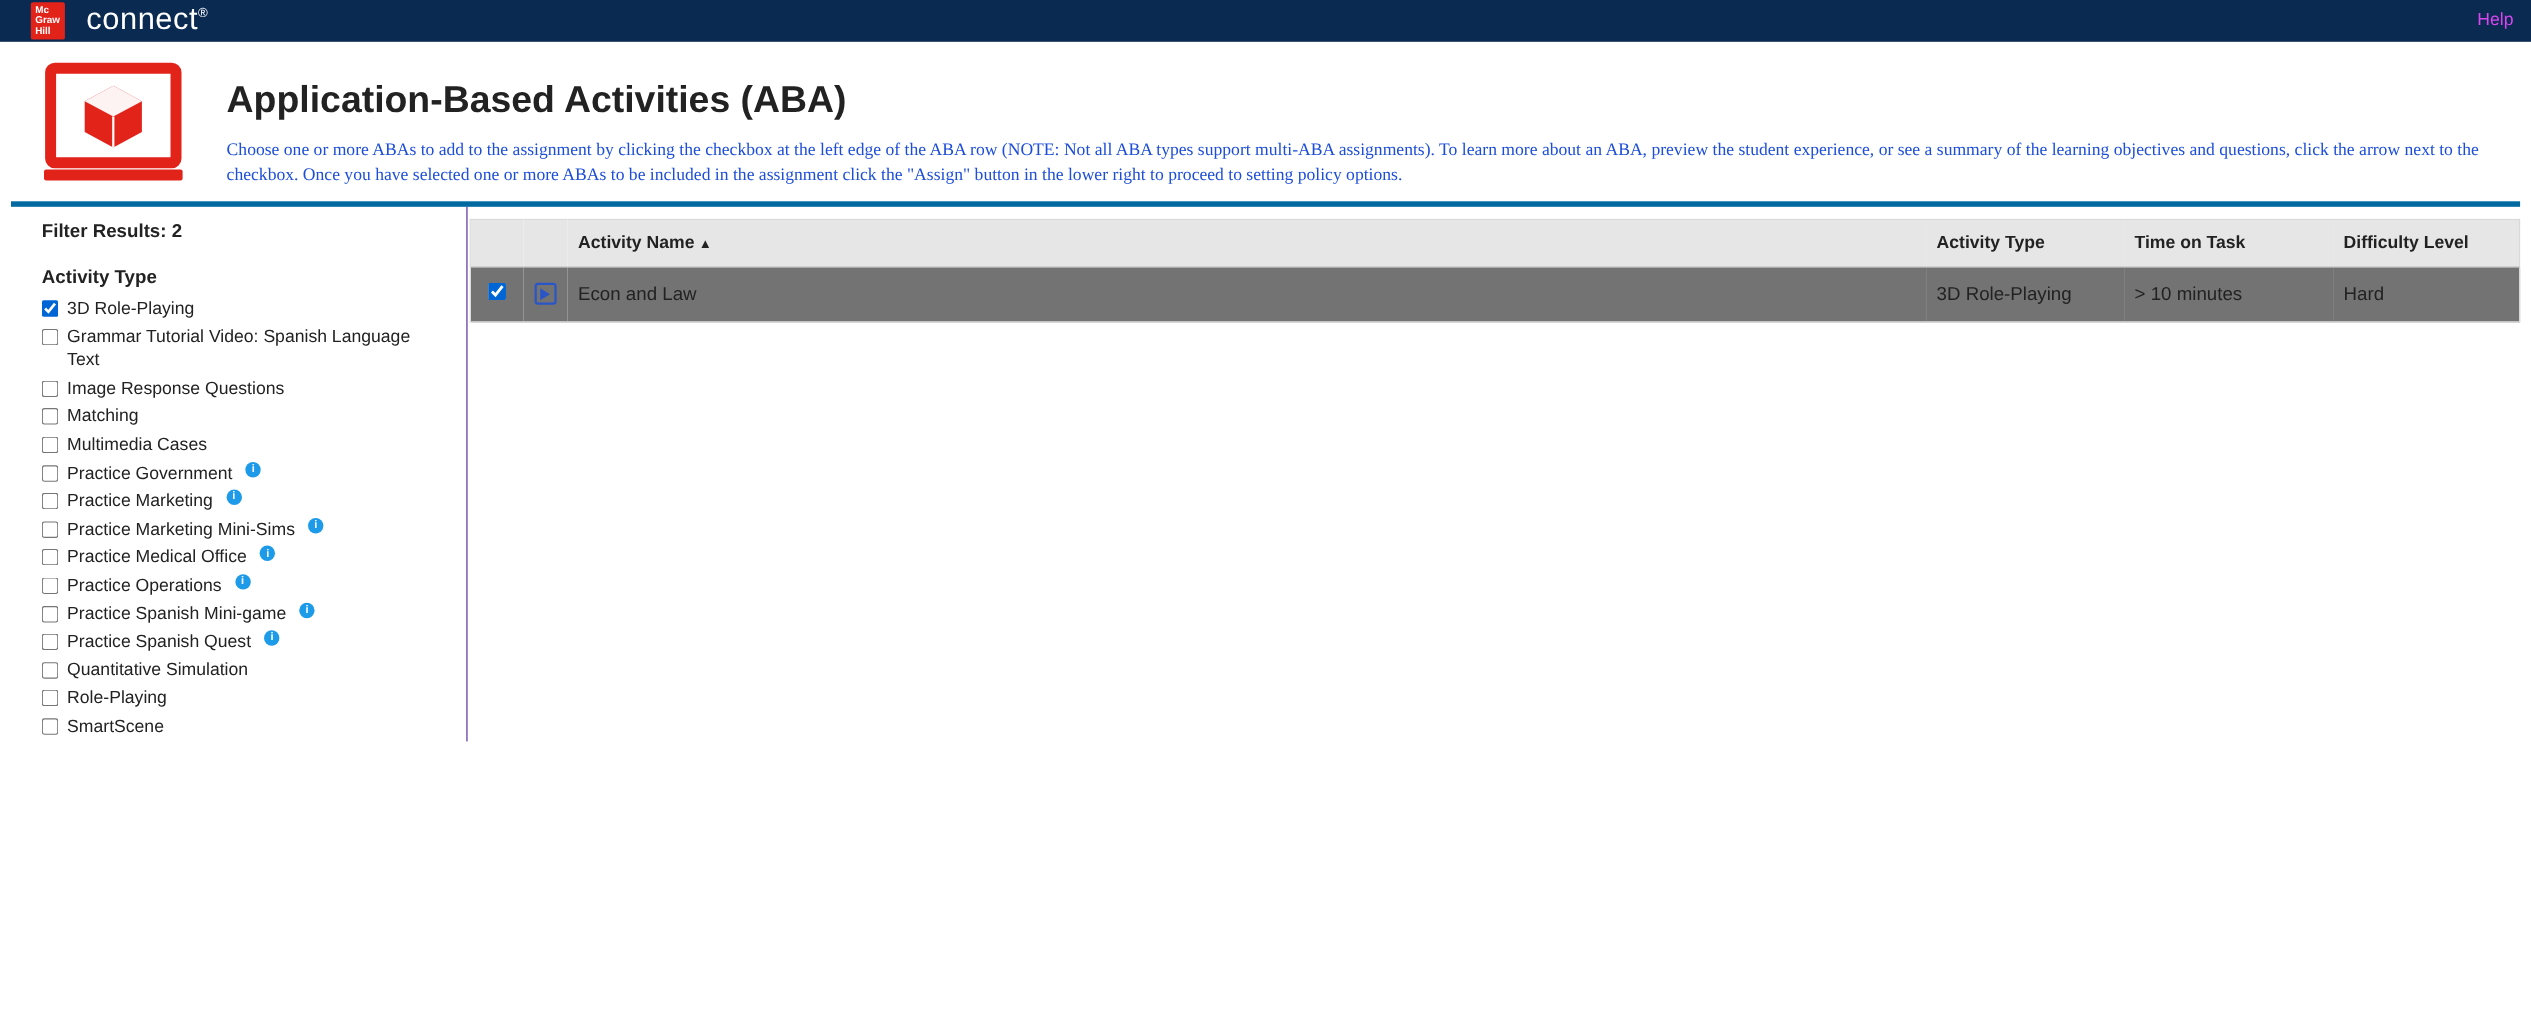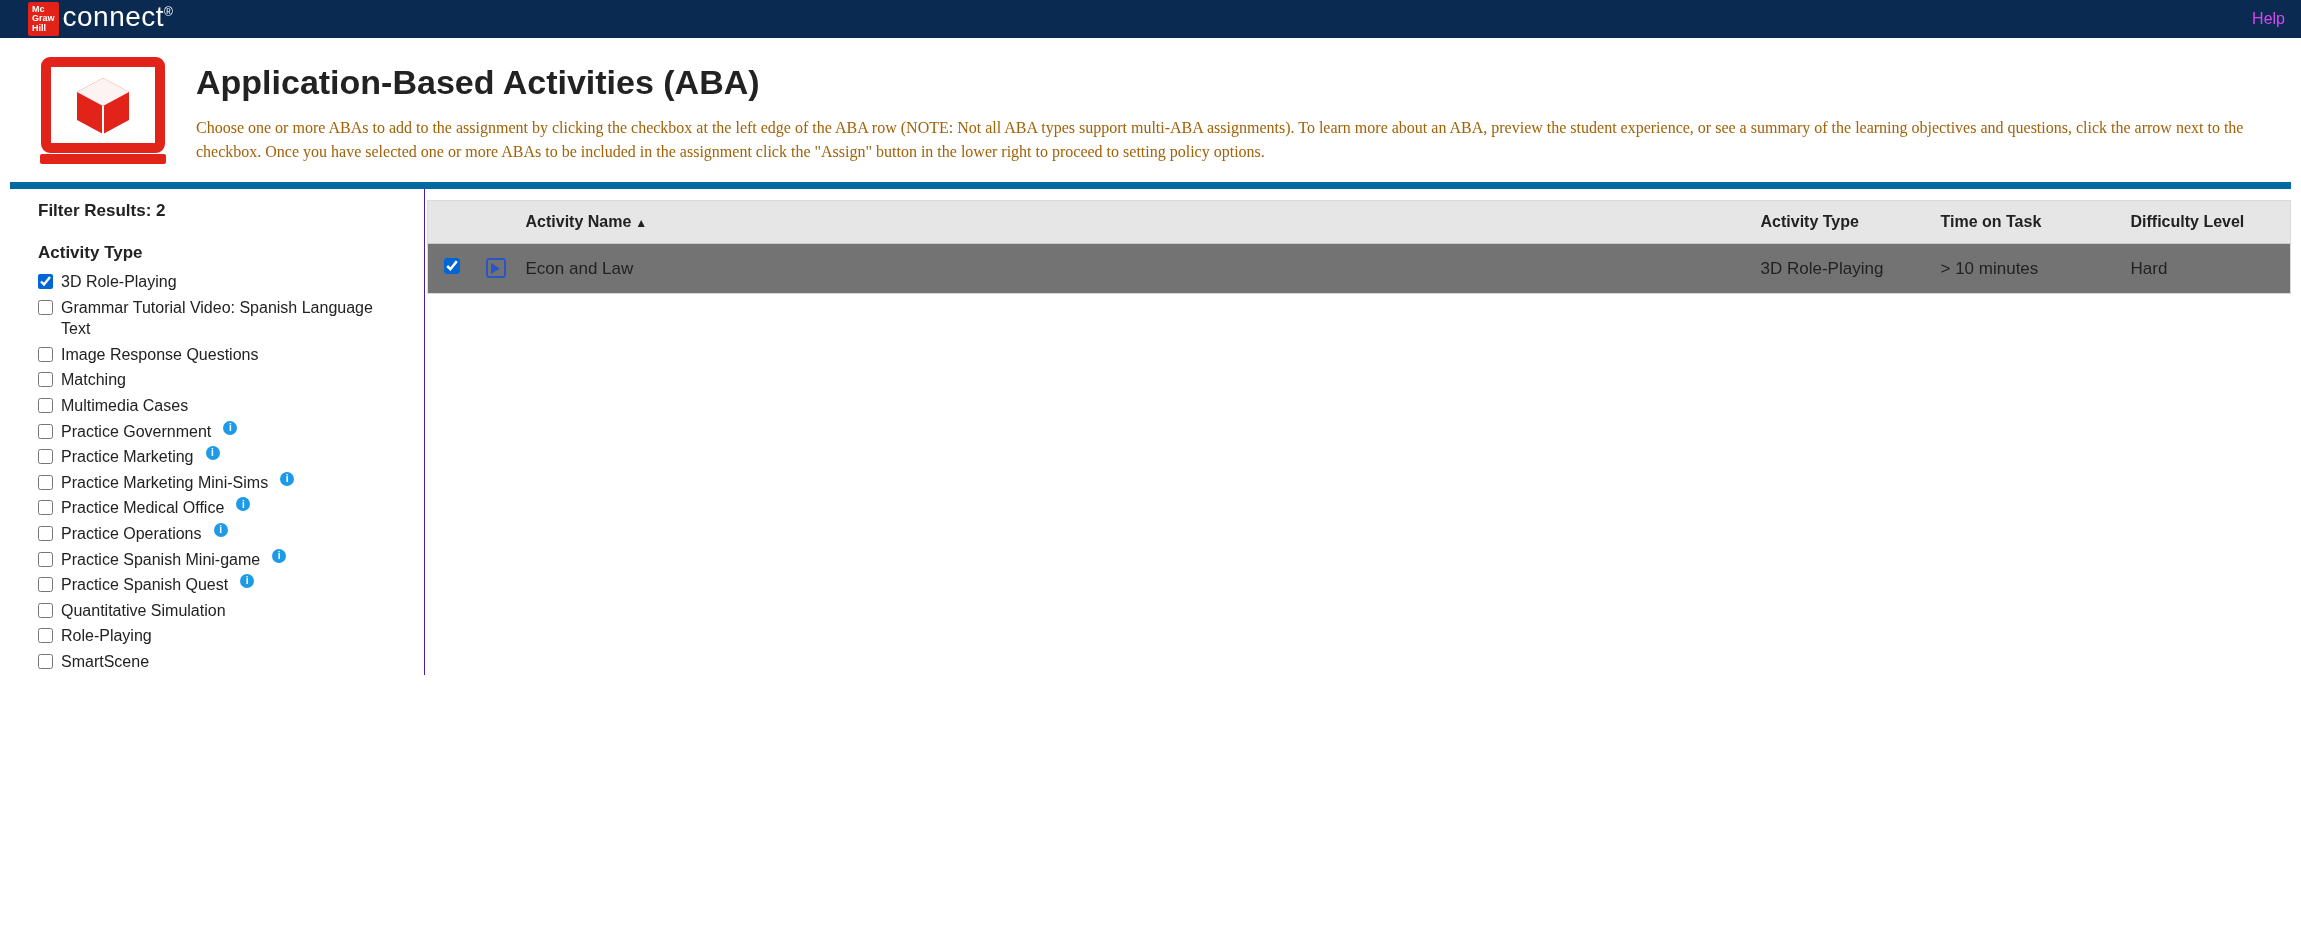--- a/index.html
+++ b/index.html
@@ -6,21 +6,21 @@
   body { font-family: Arial, Helvetica, sans-serif; color: #222; background: #fff; }
   
   .topbar {
     background: #0b2a52;
     height: 38px;
     display: flex;
     align-items: center;
     padding: 0 16px 0 28px;
     justify-content: space-between;
   }
-  .brand { display: flex; align-items: center; gap: 4px; }
+  .brand { display: flex; align-items: center; gap: 20px; }
   .mh-tile {
     background: #e2231a;
     color: #fff;
     font-size: 9px;
     line-height: 1.05;
     font-weight: bold;
     padding: 3px 4px;
     border-radius: 2px;
     text-align: left;
   }
@@ -33,29 +33,29 @@
     top: -2px;
   }
   .connect-word .reg { font-size: 12px; vertical-align: super; }
   .help-link { color: #d946ef; font-size: 16px; text-decoration: none; }
   
   .page-wrap {
     padding: 12px 10px 20px 10px;
   }
   .header-row {
     display: flex;
-    align-items: center;
-    gap: 28px;
+    align-items: flex-end;
+    gap: 38px;
     padding: 6px 0 12px 28px;
-    border-bottom: 7px solid #0369a1;
+    border-bottom: 5px solid #0369a1;
   }
   .hero-icon { flex: 0 0 auto; }
   .hero-text { flex: 1; padding-right: 20px; }
   .page-title { font-size: 34px; font-weight: 700; color: #222; margin-bottom: 14px; }
-  .page-desc { font-size: 16px; line-height: 1.45; font-family: Georgia, 'Times New Roman', serif; color: #a16207; }
+  .page-desc { font-size: 16px; line-height: 1.45; font-family: Georgia, 'Times New Roman', serif; color: #1d4ed8; }
   
   .body-row { display: flex; align-items: flex-start; }
   .sidebar {
     flex: 0 0 415px;
     padding: 12px 20px 0 28px;
     border-right: 1px solid #4c1d95;
   }
   .filter-heading { font-size: 17px; font-weight: 700; margin-bottom: 22px; }
   .filter-section-title { font-size: 17px; font-weight: 700; margin-bottom: 6px; }
   .filter-list { list-style: none; }

